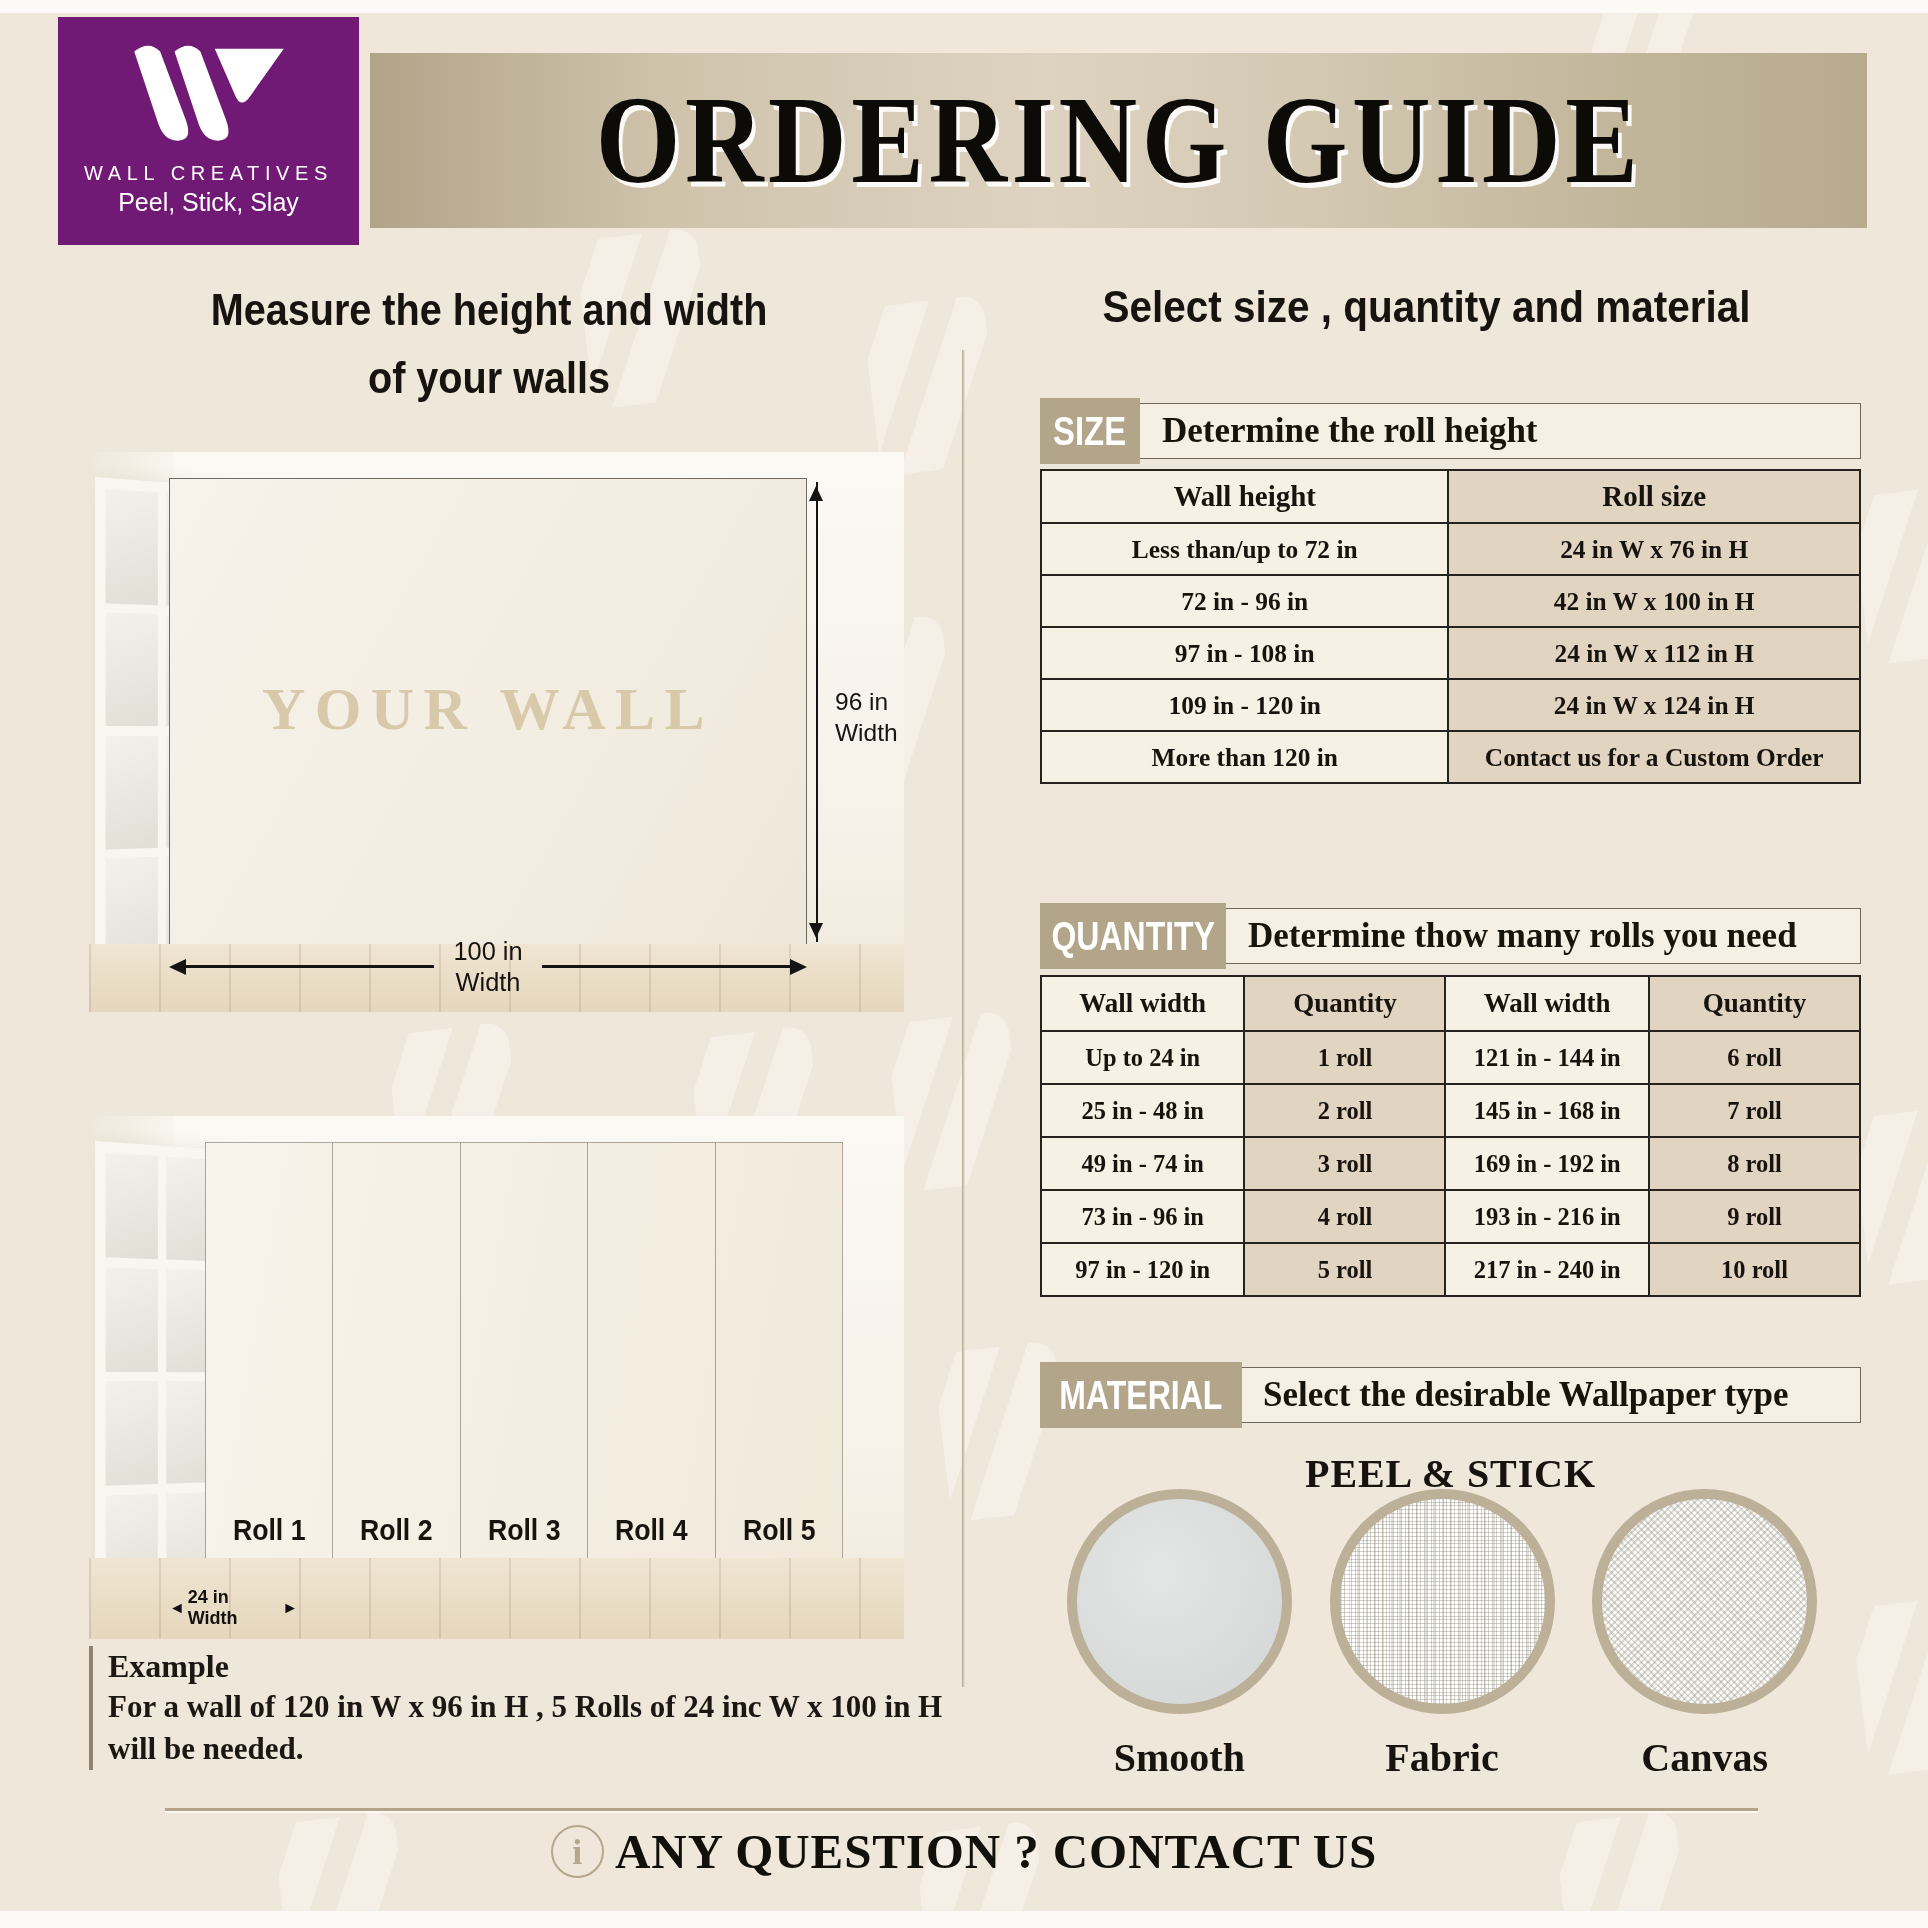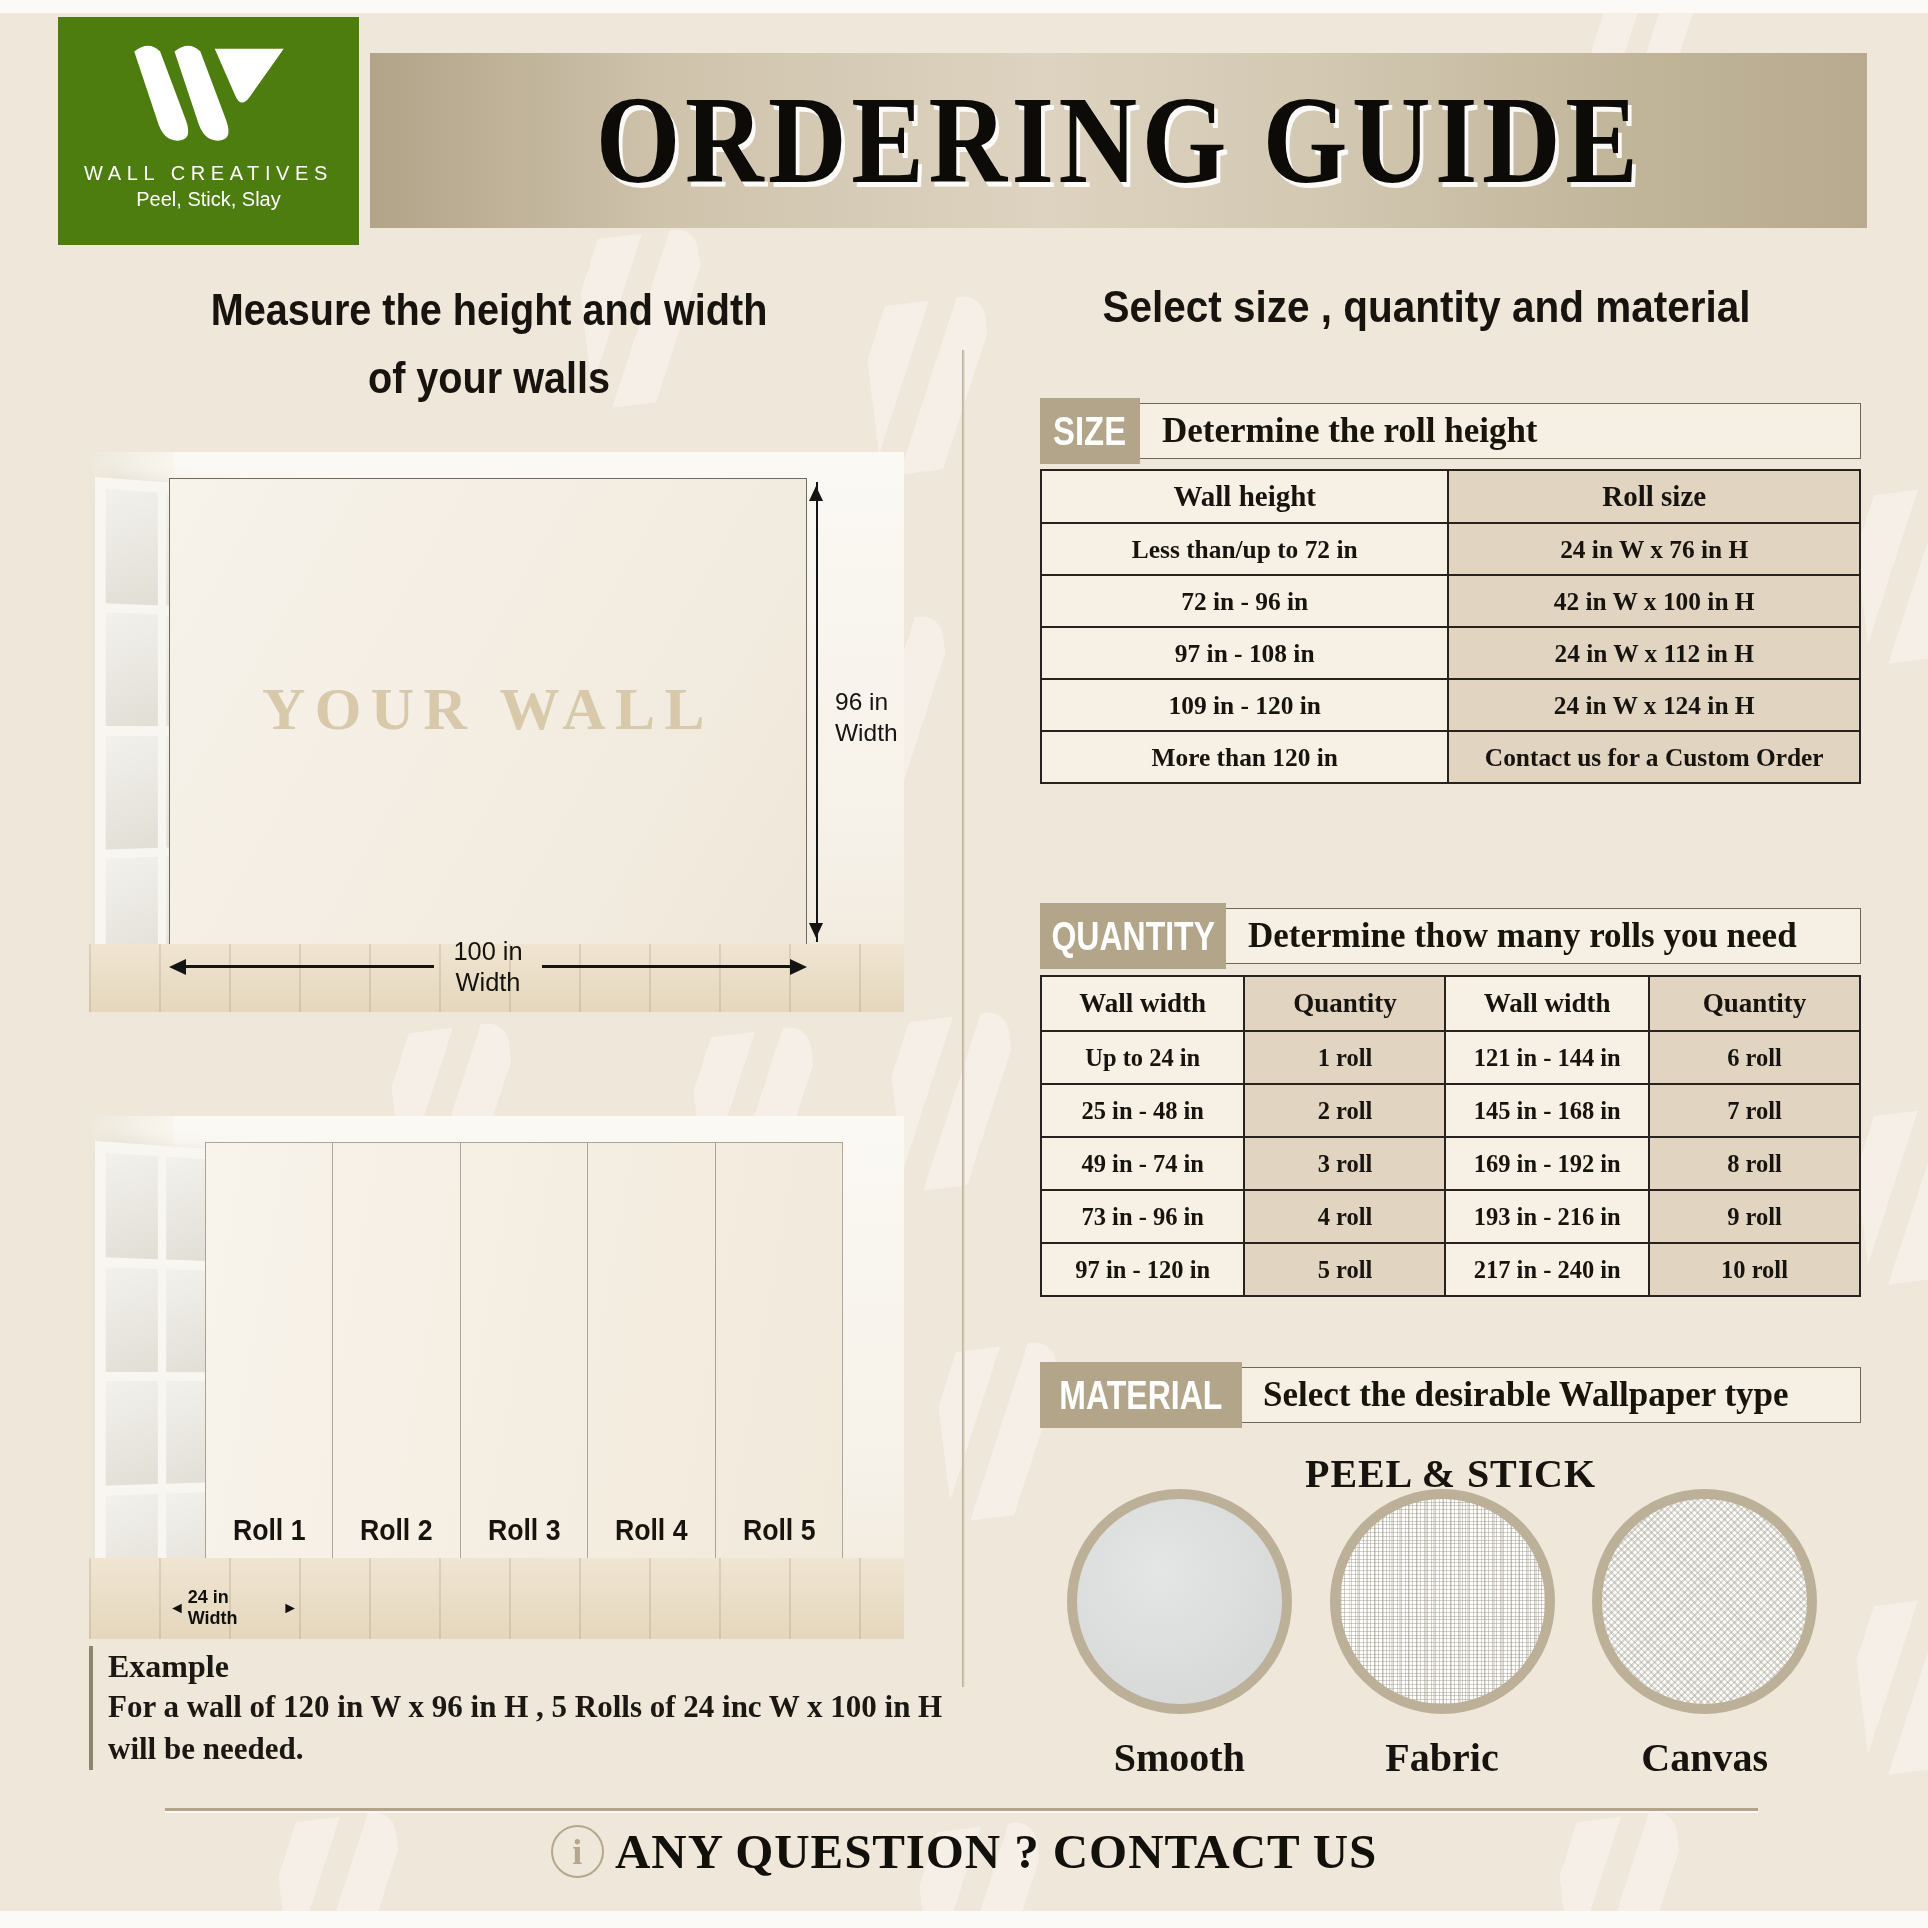--- a/index.html
+++ b/index.html
@@ -5,25 +5,25 @@
   html,body{margin:0;padding:0;background:#d8d2c6;}
   #canvas{position:relative;width:1928px;height:1928px;background:#f0e7db;overflow:hidden;
           font-family:"Liberation Sans",sans-serif;color:#17140f;}
   
   .wm{position:absolute;width:122px;height:169px;opacity:.33;border-radius:21px;
       background:linear-gradient(115deg, transparent 12%, #fff 12% 34%, transparent 34% 48%, #fff 48% 70%, transparent 70%);
       transform:rotate(-7deg);z-index:0;}
   
   .strip{position:absolute;left:0;right:0;background:#fcfaf6;z-index:1;}
   
-  .logo{position:absolute;left:58px;top:17px;width:301px;height:228px;background:#4d7c0f;z-index:2;
+  .logo{position:absolute;left:58px;top:17px;width:301px;height:228px;background:#701a75;z-index:2;
         display:flex;flex-direction:column;align-items:center;padding-top:22.6px;box-sizing:border-box;}
   .logo svg{width:188px;height:115px;}
   .brand-name{color:#fff;font-size:20px;letter-spacing:5.6px;margin-top:7.5px;white-space:nowrap;}
-  .brand-tagline{color:#fff;font-size:20px;margin-top:2.8px;white-space:nowrap;}
+  .brand-tagline{color:#fff;font-size:25px;margin-top:2.8px;white-space:nowrap;}
   .banner{position:absolute;left:370px;top:53px;width:1497px;height:175px;z-index:2;
           background:linear-gradient(90deg,#b1a489 0%,#cfc3ac 20%,#ddd3c0 45%,#d4c9b3 62%,#c0b499 85%,#b7aa8f 100%);
           display:flex;align-items:center;justify-content:center;}
   .title{font-family:"Liberation Serif",serif;font-weight:bold;font-size:111px;letter-spacing:4.7px;
          color:#0c0b08;transform:scale(.98,1.12);text-shadow:3.8px 3.8px 0 rgba(255,255,255,.9);white-space:nowrap;}
   
   .left-heading{position:absolute;left:56px;top:276px;width:866px;text-align:center;font-weight:bold;
                 font-size:44px;line-height:1.55;transform:scaleX(.9);z-index:2;}
   .right-heading{position:absolute;left:979px;top:282px;width:895px;text-align:center;font-weight:bold;
                  font-size:44px;transform:scaleX(.92);z-index:2;white-space:nowrap;}

